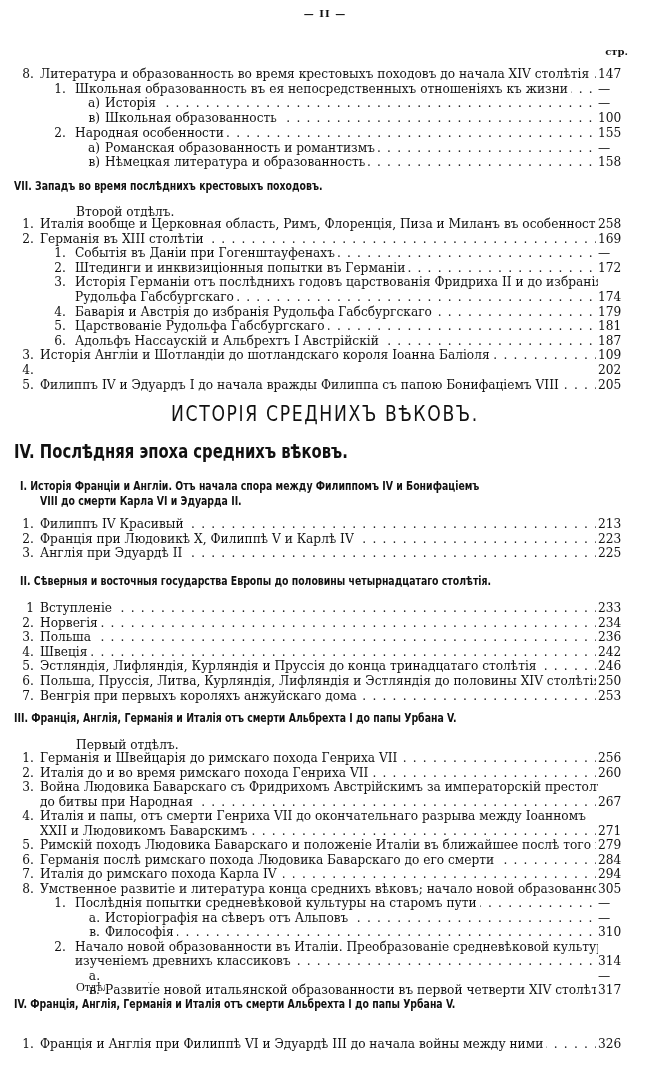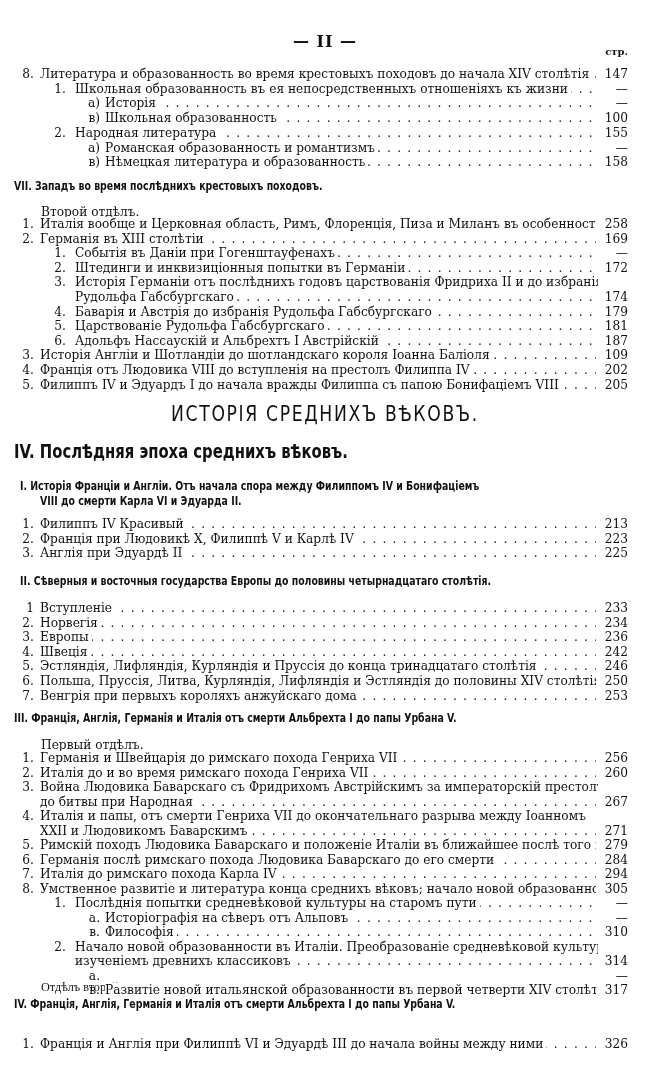--- a/index.html
+++ b/index.html
@@ -1,33 +1,33 @@
 <!DOCTYPE html>
 <html><head>
 <meta charset="utf-8">
 <style>
   html, body { margin:0; padding:0; background:#ffffff; }
   body { width:650px; height:1082px; position:relative; overflow:hidden;
          font-family:"DejaVu Serif","Liberation Serif",serif; color:#111; }
   .page-num { position:absolute; top:8px; left:0; width:650px; text-align:center;
-              font-size:16px; font-weight:bold; letter-spacing:1px;margin-top:24px; }
+              font-size:10px; font-weight:bold; letter-spacing:1px; }
   .str-label { position:absolute; top:46px; right:22px; font-size:10px; font-weight:bold; }
   .row { position:absolute; left:0; right:0; height:14px; font-size:12.2px; line-height:14px; white-space:nowrap; }
   .row .num { position:absolute; text-align:right; }
   .row .txt { position:absolute; overflow:hidden; }
   .row .txt .t { background:#fff; padding-right:3px; position:relative; z-index:1; }
   .row .dots { position:absolute; left:0; right:0; top:0; overflow:hidden; letter-spacing:6.2px; color:#222; }
-  .row .pg { position:absolute; right:22px; width:30px; text-align:right; background:#fff; z-index:2; padding-left:2px; }
+  .row .pg { position:absolute; right:22px; width:30px; text-align:left; background:#fff; z-index:2; padding-left:2px; }
   .heading { position:absolute; font-weight:bold; font-family:"DejaVu Sans Condensed","DejaVu Sans","Liberation Sans",sans-serif; white-space:nowrap; }
   .big-title { position:absolute; left:0; width:650px; text-align:center; top:402px; font-size:21px;
                font-family:"DejaVu Sans","Liberation Sans",sans-serif; transform:scaleX(0.82); letter-spacing:2px; }
   .section-title { position:absolute; left:14px; top:440px; font-size:19px; font-weight:bold;
                    font-family:"DejaVu Sans","Liberation Sans",sans-serif; transform-origin:left; transform:scaleX(0.78); white-space:nowrap; }
   .sub { font-size:13px; transform-origin:left; transform:scaleX(0.8); }
-  .plain { position:absolute; font-size:12.2px; white-space:nowrap; }
+  .plain { position:absolute; font-size:12.2px; white-space:nowrap;margin-left:35px; }
 </style>
 </head>
 <body>
 
 <div class="page-num">— II —</div>
 <div class="str-label">стр.</div>
 
 <div id="toc">
     <div class="row" style="top: 67px;">
       <span class="num" style="left: 14px; width: 20px;">8.</span>
@@ -44,21 +44,21 @@
       <span class="txt" style="left: 105px; right: 52px;"><span class="dots">........................................................................................................................</span><span class="t">Исторія</span></span>
       <span class="pg">—</span>
     </div>
     <div class="row" style="top: 111.1px;">
       <span class="num" style="left: 80px; width: 20px;">в)</span>
       <span class="txt" style="left: 105px; right: 52px;"><span class="dots">........................................................................................................................</span><span class="t">Школьная образованность</span></span>
       <span class="pg">100</span>
     </div>
     <div class="row" style="top: 125.8px;">
       <span class="num" style="left: 46px; width: 20px;">2.</span>
-      <span class="txt" style="left: 75px; right: 52px;"><span class="dots">........................................................................................................................</span><span class="t">Народная литература</span></span>
+      <span class="txt" style="left: 75px; right: 52px;"><span class="dots">........................................................................................................................</span><span class="t">Народная особенности</span></span>
       <span class="pg">155</span>
     </div>
     <div class="row" style="top: 140.5px;">
       <span class="num" style="left: 80px; width: 20px;">а)</span>
       <span class="txt" style="left: 105px; right: 52px;"><span class="dots">........................................................................................................................</span><span class="t">Романская образованность и романтизмъ</span></span>
       <span class="pg">—</span>
     </div>
     <div class="row" style="top: 155.2px;">
       <span class="num" style="left: 80px; width: 20px;">в)</span>
       <span class="txt" style="left: 105px; right: 52px;"><span class="dots">........................................................................................................................</span><span class="t">Нѣмецкая литература и образованность</span></span>
@@ -109,21 +109,21 @@
       <span class="txt" style="left: 75px; right: 52px;"><span class="dots">........................................................................................................................</span><span class="t">Адольфъ Нассаускій и Альбрехтъ I Австрійскій</span></span>
       <span class="pg">187</span>
     </div>
     <div class="row" style="top: 348.4px;">
       <span class="num" style="left: 14px; width: 20px;">3.</span>
       <span class="txt" style="left: 40px; right: 52px;"><span class="dots">........................................................................................................................</span><span class="t">Исторія Англіи и Шотландіи до шотландскаго короля Іоанна Баліоля</span></span>
       <span class="pg">109</span>
     </div>
     <div class="row" style="top: 363px;">
       <span class="num" style="left: 14px; width: 20px;">4.</span>
-      <span class="txt" style="left: 40px; right: 52px;"><span class="dots">........................................................................................................................</span><span class="t">Франція отъ Людовика VIII до вступленія на престолъ Филиппа IV</span></span>
+      <span class="txt" style="left: 40px; right: 52px;"><span class="dots">........................................................................................................................</span></span>
       <span class="pg">202</span>
     </div>
     <div class="row" style="top: 377.6px;">
       <span class="num" style="left: 14px; width: 20px;">5.</span>
       <span class="txt" style="left: 40px; right: 52px;"><span class="dots">........................................................................................................................</span><span class="t">Филиппъ IV и Эдуардъ I до начала вражды Филиппа съ папою Бонифаціемъ VIII</span></span>
       <span class="pg">205</span>
     </div>
     <div class="row" style="top: 517px;">
       <span class="num" style="left: 14px; width: 20px;">1.</span>
       <span class="txt" style="left: 40px; right: 52px;"><span class="dots">........................................................................................................................</span><span class="t">Филиппъ IV Красивый</span></span>
@@ -144,21 +144,21 @@
       <span class="txt" style="left: 40px; right: 52px;"><span class="dots">........................................................................................................................</span><span class="t">Вступленіе</span></span>
       <span class="pg">233</span>
     </div>
     <div class="row" style="top: 615.6px;">
       <span class="num" style="left: 14px; width: 20px;">2.</span>
       <span class="txt" style="left: 40px; right: 52px;"><span class="dots">........................................................................................................................</span><span class="t">Норвегія</span></span>
       <span class="pg">234</span>
     </div>
     <div class="row" style="top: 630.2px;">
       <span class="num" style="left: 14px; width: 20px;">3.</span>
-      <span class="txt" style="left: 40px; right: 52px;"><span class="dots">........................................................................................................................</span><span class="t">Европы</span></span>
+      <span class="txt" style="left: 40px; right: 52px;"><span class="dots">........................................................................................................................</span><span class="t">Польша</span></span>
       <span class="pg">236</span>
     </div>
     <div class="row" style="top: 644.8px;">
       <span class="num" style="left: 14px; width: 20px;">4.</span>
       <span class="txt" style="left: 40px; right: 52px;"><span class="dots">........................................................................................................................</span><span class="t">Швеція</span></span>
       <span class="pg">242</span>
     </div>
     <div class="row" style="top: 659.4px;">
       <span class="num" style="left: 14px; width: 20px;">5.</span>
       <span class="txt" style="left: 40px; right: 52px;"><span class="dots">........................................................................................................................</span><span class="t">Эстляндія, Лифляндія, Курляндія и Пруссія до конца тринадцатаго столѣтія</span></span>

